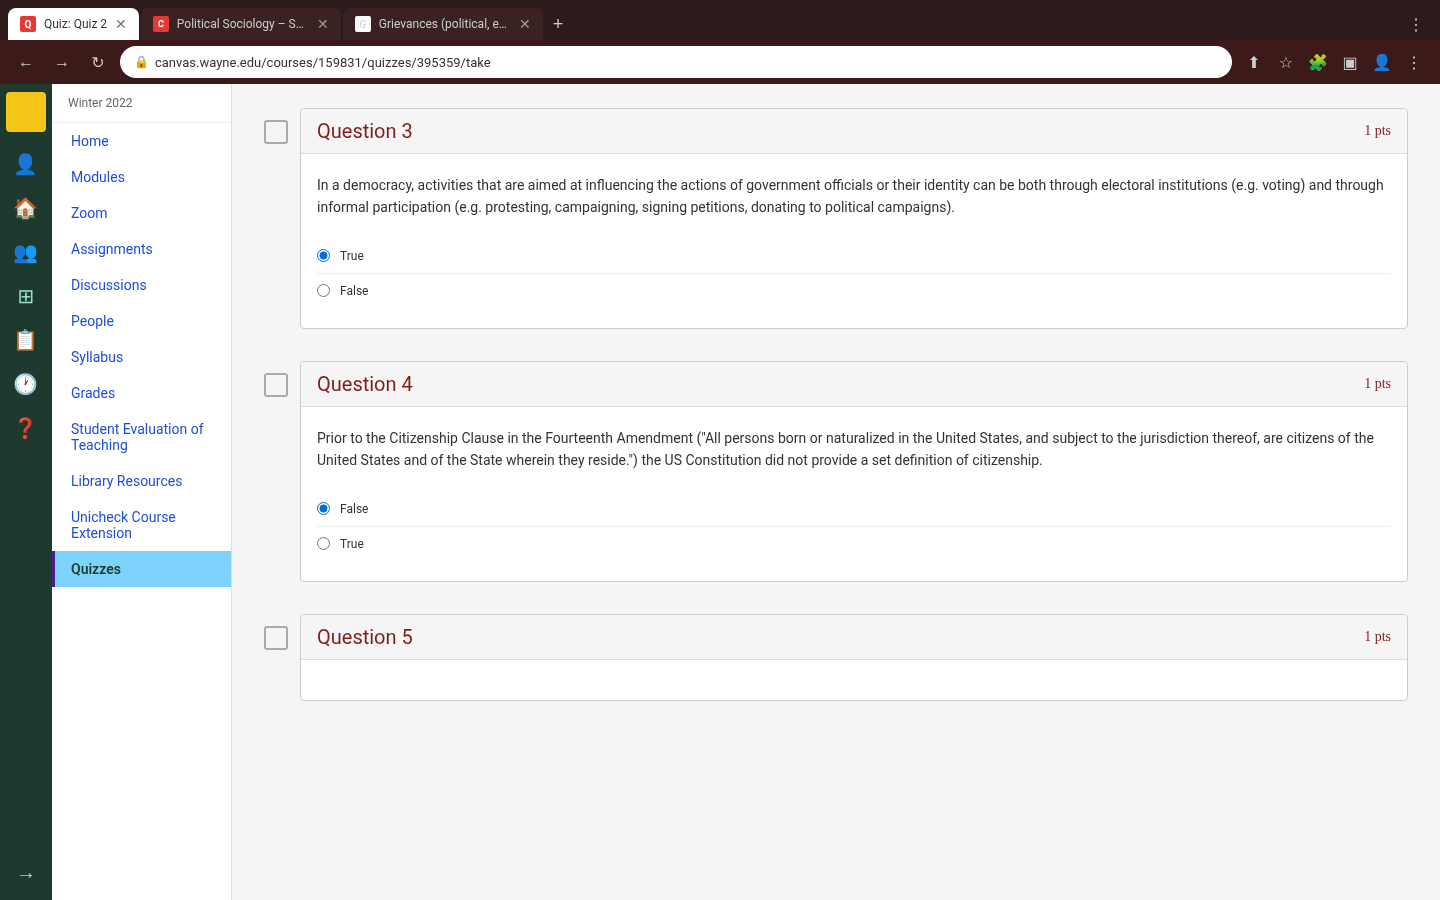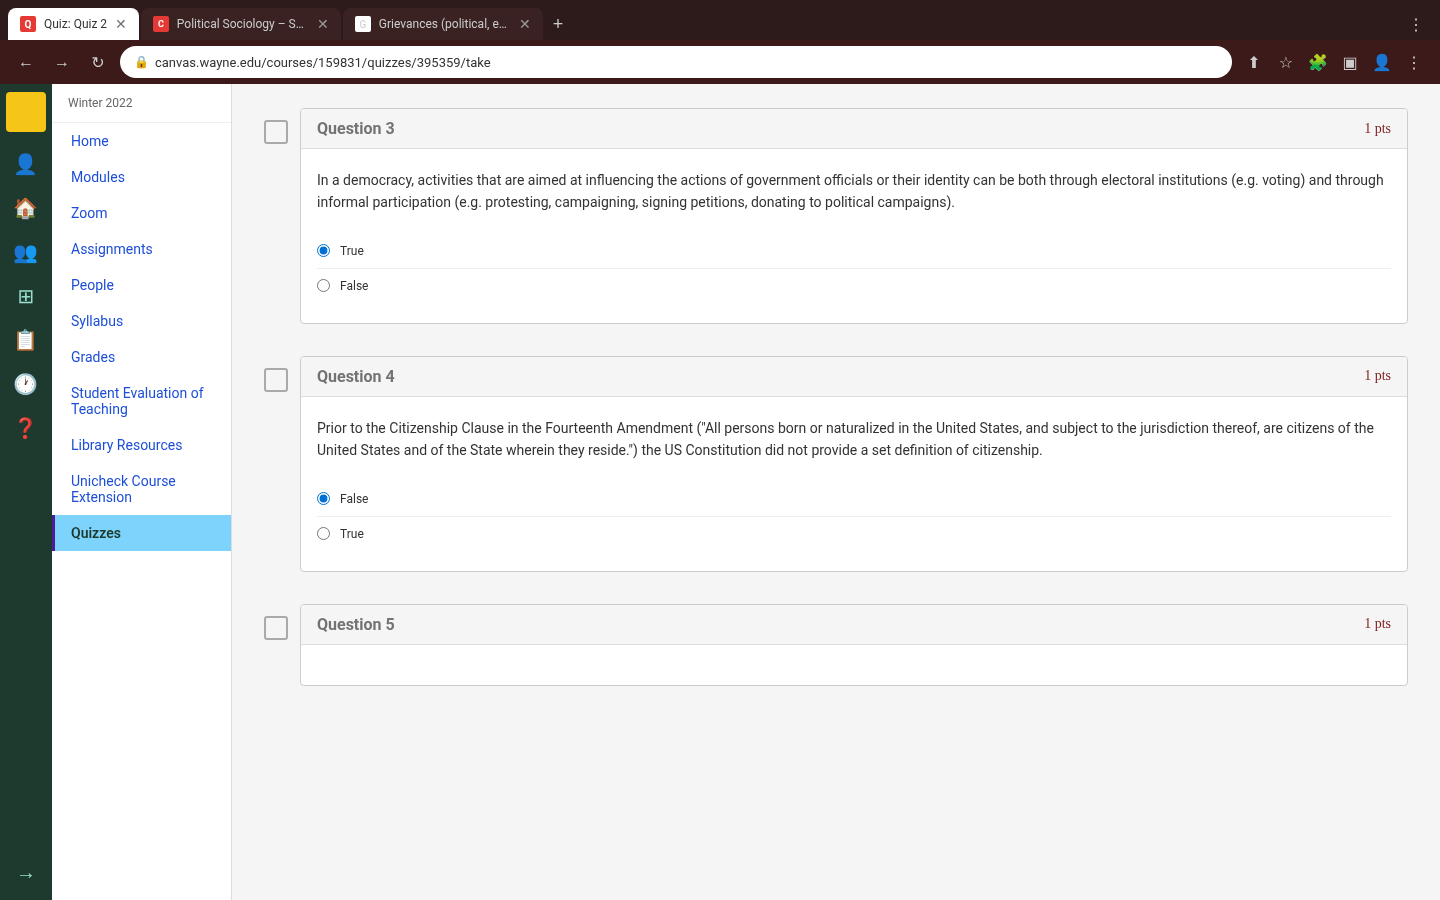--- a/index.html
+++ b/index.html
@@ -40,21 +40,21 @@
     .course-nav-item.active { border-left: 3px solid #4c1d95; background: #7dd3fc; font-weight: 600; color: #1e3a2f; }
 
     
     .main-content { flex: 1; overflow-y: auto; padding: 24px 32px; background: #f5f5f5; }
 
     
     .question-wrapper { display: flex; gap: 12px; margin-bottom: 32px; align-items: flex-start; }
     .question-flag { width: 24px; height: 24px; border: 2px solid #aaa; border-radius: 3px; cursor: pointer; flex-shrink: 0; margin-top: 12px; }
     .question-card { flex: 1; border: 1px solid #ccc; border-radius: 4px; background: #fff; overflow: hidden; }
     .question-header { background: #f5f5f5; padding: 10px 16px; display: flex; justify-content: space-between; align-items: center; border-bottom: 1px solid #ddd; }
-    .question-title { font-size: 16px; font-weight: 700; color: #737373; }
+    .question-title { font-size: 20px; font-weight: 400; color: #7f1d1d; }
     .question-pts { font-size: 14px; color: #7f1d1d; font-family: Liberation Serif, serif; }
     .question-body { padding: 20px 16px; }
     .question-text { font-size: 14px; color: #333; line-height: 1.6; margin-bottom: 20px; }
     .answer-option { display: flex; align-items: center; gap: 10px; padding: 10px 0; border-top: 1px solid #eee; cursor: pointer; }
     .answer-option:first-of-type { border-top: none; }
     .answer-option label { font-size: 12px; color: #333; cursor: pointer; }
     .answer-option input[type="radio"] { accent-color: #0070d2; cursor: pointer; }
 
     
     .ws-logo { font-size: 11px; font-weight: bold; color: #f5c518; line-height: 1; text-align: center; }
@@ -120,20 +120,21 @@
       <div class="global-nav-item">❓</div>
       <div class="global-nav-item global-nav-collapse" style="margin-top:auto;">→</div>
     </div>
 
     <div class="course-nav">
       <div class="course-nav-header">Winter 2022</div>
       <a class="course-nav-item">Home</a>
       <a class="course-nav-item">Modules</a>
       <a class="course-nav-item">Zoom</a>
       <a class="course-nav-item">Assignments</a>
+      <a class="course-nav-item">Discussions</a>
       <a class="course-nav-item">People</a>
       <a class="course-nav-item">Syllabus</a>
       <a class="course-nav-item">Grades</a>
       <a class="course-nav-item">Student Evaluation of Teaching</a>
       <a class="course-nav-item">Library Resources</a>
       <a class="course-nav-item">Unicheck Course Extension</a>
       <a class="course-nav-item active">Quizzes</a>
     </div>
 
     <div class="main-content">

